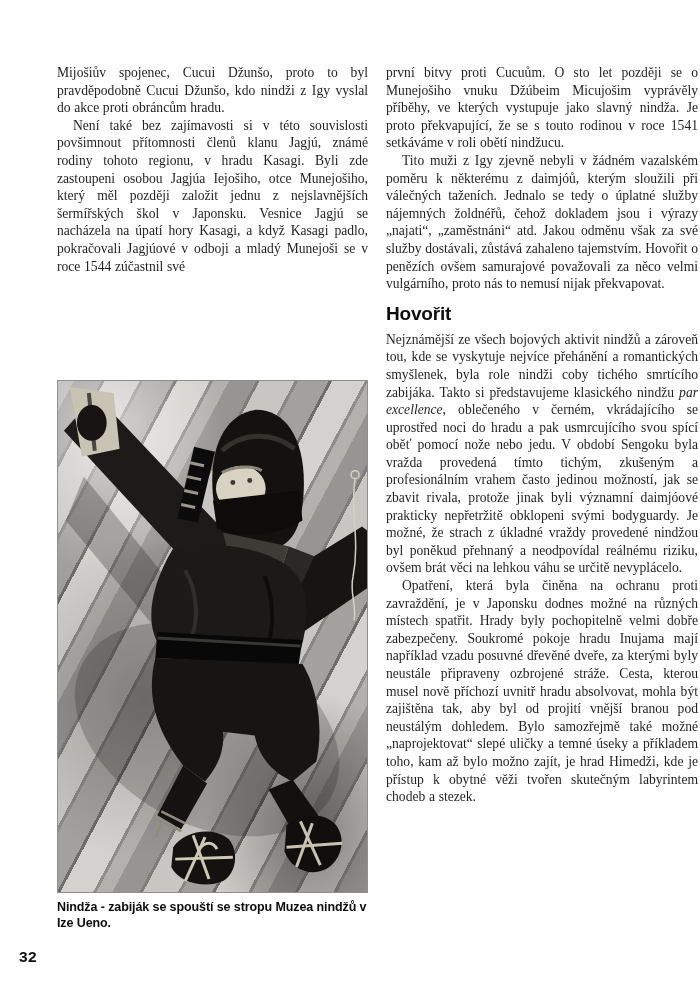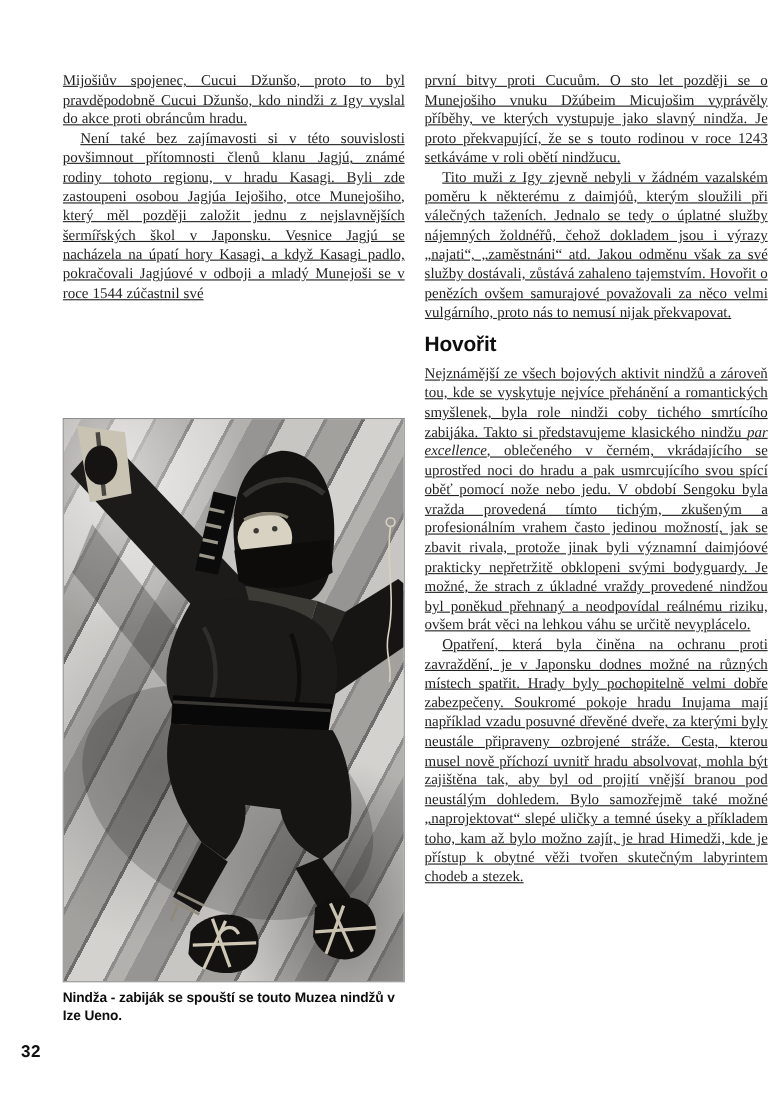--- a/index.html
+++ b/index.html
@@ -2,21 +2,21 @@
 <html lang="cs"><head>
 <meta charset="utf-8">
 <style>
   html,body{margin:0;padding:0;background:#ffffff;}
   .page{position:relative;width:700px;height:1000px;background:#ffffff;overflow:hidden;
         font-family:"Liberation Serif", serif;color:#1f1f1f;}
   .col{position:absolute;top:64px;width:311px;}
   .col-left{left:57px;height:316px;overflow:hidden;}
   .col-right{left:386px;width:312px;height:932px;overflow:hidden;}
   p.body-p{margin:0;text-align:justify;font-size:13.6px;line-height:17.6px;
-           hyphens:auto;-webkit-hyphens:auto;word-spacing:0.02em;text-decoration:underline;}
+           hyphens:auto;-webkit-hyphens:auto;word-spacing:0.02em;}
   p.indent{text-indent:16px;}
   .heading{font-family:"Liberation Sans", sans-serif;font-weight:bold;font-size:19px;
            line-height:20px;margin:11px 0 7px 0;color:#0e0e0e;letter-spacing:-0.2px;}
   em.it{font-style:italic;}
   .photo-figure{position:absolute;left:57px;top:380px;width:311px;margin:0;}
   .photo{position:relative;width:311px;height:513px;box-sizing:border-box;border:1px solid #8f8f8f;overflow:hidden;
     background:
       radial-gradient(ellipse 62% 45% at 16% 10%, rgba(255,255,255,0.55), rgba(255,255,255,0) 60%),
       radial-gradient(ellipse 55% 42% at 82% 88%, rgba(0,0,0,0.35), rgba(0,0,0,0) 65%),
       radial-gradient(ellipse 70% 45% at 28% 62%, rgba(0,0,0,0.20), rgba(0,0,0,0) 70%),
@@ -92,25 +92,25 @@
         <g stroke="#c9c2b0" stroke-width="3" fill="none">
           <path d="M240,488 L256,444"></path>
             <path d="M244,442 L264,486"></path>
             <path d="M230,468 L286,464"></path>
         </g>
 
         <circle cx="299" cy="94" r="4" fill="none" stroke="#d6d0c0" stroke-width="1.5"></circle>
         <path d="M299,98 C294,130 304,160 297,196 C293,214 301,224 298,240" stroke="#d6d0c0" stroke-width="1.5" fill="none"></path>
       </svg>
     </div>
-    <figcaption class="caption">Nindža - zabiják se spouští se touto Muzea nindžů v Ize Ueno.</figcaption>
+    <figcaption class="caption">Nindža - zabiják se spouští se stropu Muzea nindžů v Ize Ueno.</figcaption>
   </figure>
 
   <div class="col col-right">
-    <p class="body-p">první bitvy proti Cucuům. O sto let později se o Munejošiho vnuku Džúbeim Micujošim vyprávěly příběhy, ve kterých vystupuje jako slavný nindža. Je proto překvapující, že se s touto rodinou v roce 1243 setkáváme v roli obětí nindžucu.</p>
+    <p class="body-p">první bitvy proti Cucuům. O sto let později se o Munejošiho vnuku Džúbeim Micujošim vyprávěly příběhy, ve kterých vystupuje jako slavný nindža. Je proto překvapující, že se s touto rodinou v roce 1541 setkáváme v roli obětí nindžucu.</p>
     <p class="body-p indent">Tito muži z Igy zjevně nebyli v žádném vazalském poměru k některému z daimjóů, kterým sloužili při válečných taženích. Jednalo se tedy o úplatné služby nájemných žoldnéřů, čehož dokladem jsou i výrazy „najati“, „zaměstnáni“ atd. Jakou odměnu však za své služby dostávali, zůstává zahaleno tajemstvím. Hovořit o penězích ovšem samurajové považovali za něco velmi vulgárního, proto nás to nemusí nijak překvapovat.</p>
     <h2 class="heading">Hovořit</h2>
     <p class="body-p"><span>Nejznámější ze všech bojových aktivit nindžů a zároveň tou, kde se vyskytuje nejvíce přehánění a romantických smyšlenek, byla role nindži coby tichého smrtícího zabijáka. Takto si představujeme klasického nindžu </span><em class="it">par excellence</em><span>, oblečeného v černém, vkrádajícího se uprostřed noci do hradu a pak usmrcujícího svou spící oběť pomocí nože nebo jedu. V období Sengoku byla vražda provedená tímto tichým, zkušeným a profesionálním vrahem často jedinou možností, jak se zbavit rivala, protože jinak byli významní daimjóové prakticky nepřetržitě obklopeni svými bodyguardy. Je možné, že strach z úkladné vraždy provedené nindžou byl poněkud přehnaný a neodpovídal reálnému riziku, ovšem brát věci na lehkou váhu se určitě nevyplácelo.</span></p>
     <p class="body-p indent">Opatření, která byla činěna na ochranu proti zavraždění, je v Japonsku dodnes možné na různých místech spatřit. Hrady byly pochopitelně velmi dobře zabezpečeny. Soukromé pokoje hradu Inujama mají například vzadu posuvné dřevěné dveře, za kterými byly neustále připraveny ozbrojené stráže. Cesta, kterou musel nově příchozí uvnitř hradu absolvovat, mohla být zajištěna tak, aby byl od projití vnější branou pod neustálým dohledem. Bylo samozřejmě také možné „naprojektovat“ slepé uličky a temné úseky a příkladem toho, kam až bylo možno zajít, je hrad Himedži, kde je přístup k obytné věži tvořen skutečným labyrintem chodeb a stezek.</p>
   </div>
 
   <div class="page-number">32</div>
 </div>
 
 </body></html>

